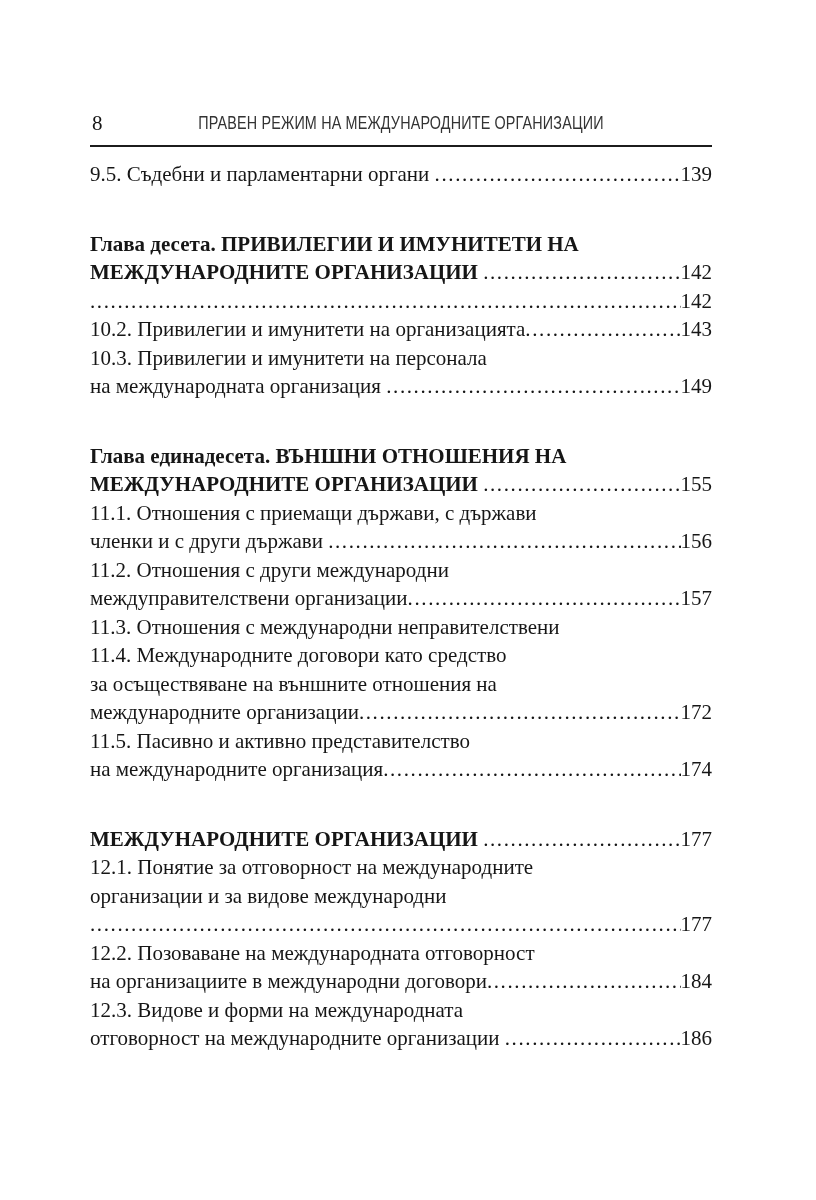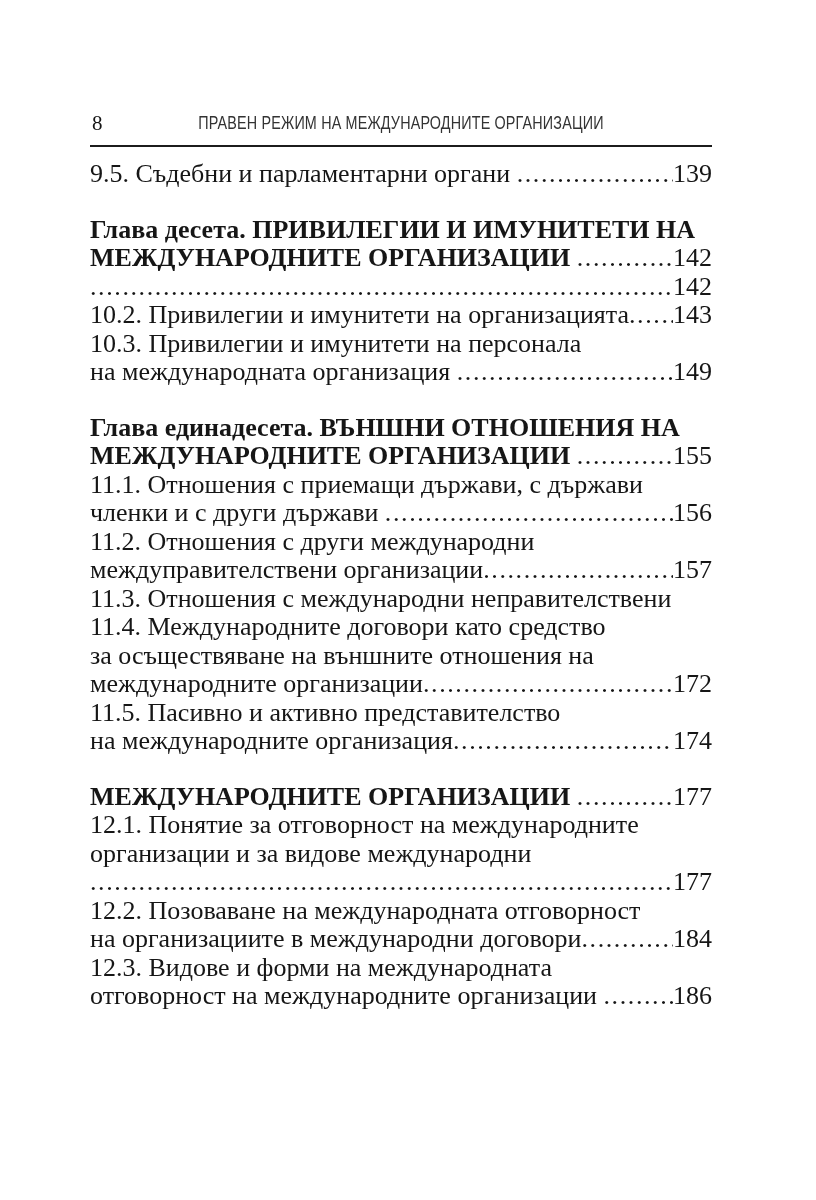--- a/index.html
+++ b/index.html
@@ -37,25 +37,25 @@
     font-size: 17.5px;
     line-height: 21px;
     color: #333333;
     letter-spacing: 0.2px;
     transform: scaleX(0.82);
     transform-origin: 50% 50%;
     white-space: nowrap;
   }
   .toc {
     margin-top: 13px;
-    font-size: 26px;
+    font-size: 21px;
     line-height: 28.5px;
   }
   .entry { font-weight: normal; }
-  .entry.chapter { margin-top: 27px; font-weight: bold; }
+  .entry.chapter { margin-top: 41px; font-weight: bold; }
   .entry.chapter .dots, .entry.chapter .pg { font-weight: normal; }
   .line { display: flex; align-items: baseline; }
   .txt { white-space: pre; }
   .dots {
     flex: 1 1 auto;
     min-width: 0;
     overflow: hidden;
     white-space: nowrap;
     letter-spacing: 1.6px;
   }

